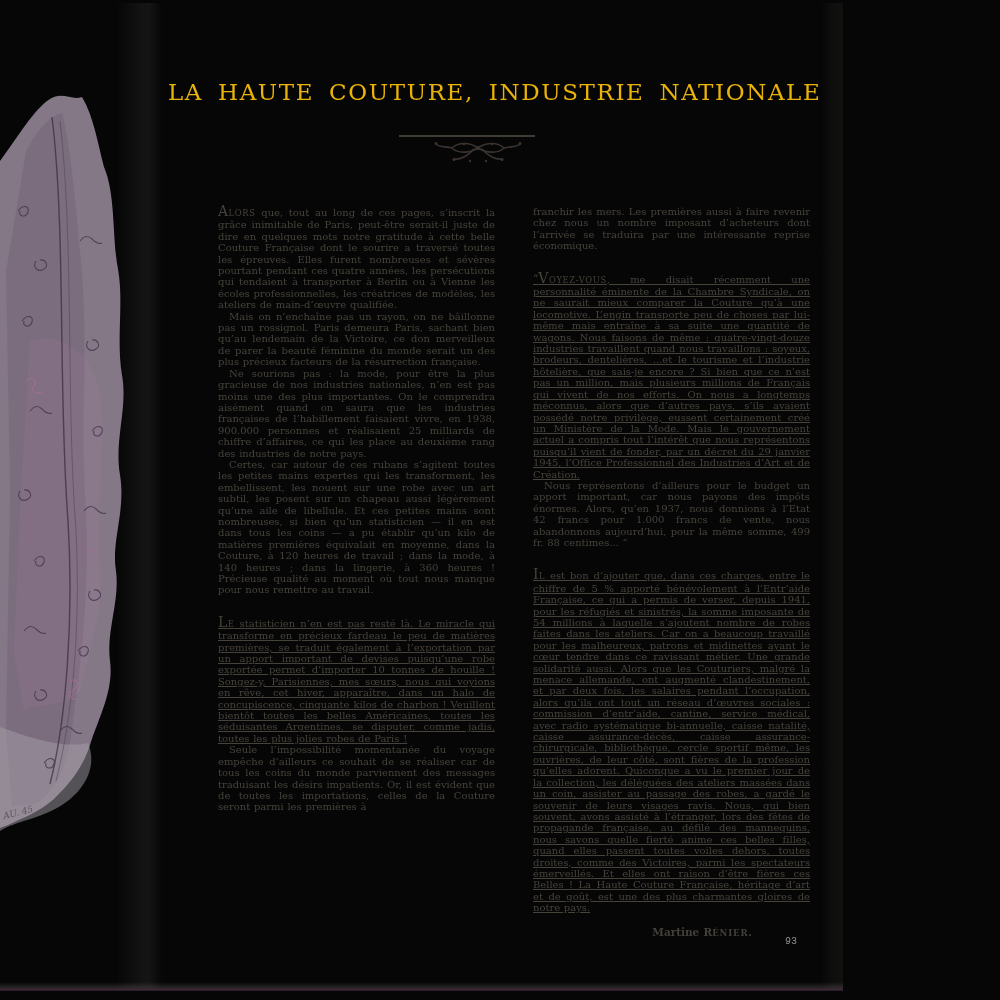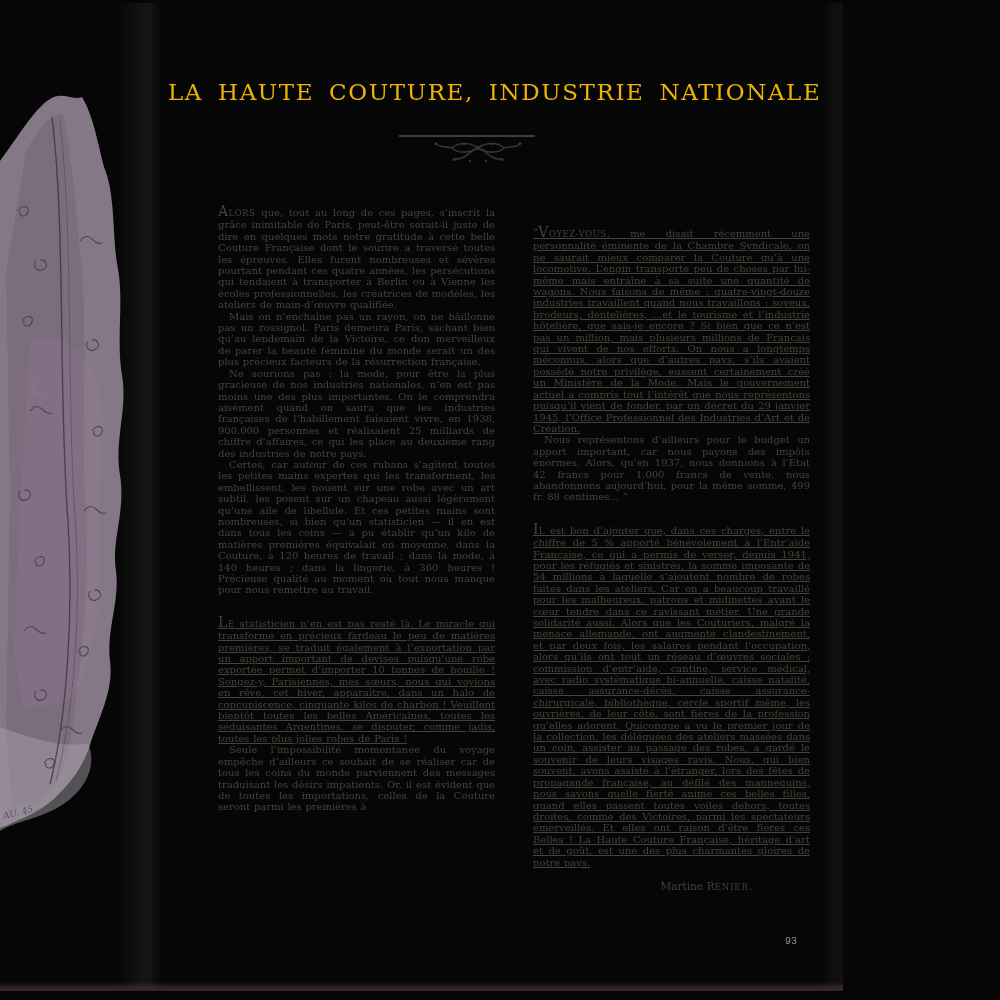--- a/index.html
+++ b/index.html
@@ -51,21 +51,21 @@
     text-align:justify;word-spacing:.6px;letter-spacing:-.02px;
   }
   .para{margin:0;}
   .para.ind{text-indent:11px;}
   .para.gap{margin-top:21px;text-decoration:underline;}
   .lead-prefix{font-size:10.5px;}
   .lead-initial{font-size:14px;letter-spacing:.4px;}
   .lead-sc{font-size:8.3px;letter-spacing:.7px;}
   .byline{
     margin:13px 58px 0 0;text-align:right;
-    font-size:10.5px;color:#43403a;font-weight:normal;
+    font-size:10.5px;color:#43403a;font-weight:bold;
   }
   .byline .sc{font-size:8.6px;letter-spacing:.8px;}
   .page-number{
     position:absolute;left:778px;top:933px;width:26px;
     font-family:Liberation Mono, monospace;
     font-size:10px;color:#92918e;text-align:center;
   }
   .illu-sig{
     font-family:"DejaVu Serif","Liberation Serif",serif;
     font-style:italic;font-size:9px;fill:#5c5460;
@@ -146,20 +146,21 @@
   <div class="columns">
     <div class="col">
       <p class="para lead"><span class="lead-prefix"></span><span class="lead-initial">A</span><span class="lead-sc">LORS</span><span> que, tout au long de ces pages, s’inscrit la grâce inimitable de Paris, peut-être serait-il juste de dire en quelques mots notre gratitude à cette belle Couture Française dont le sourire a traversé toutes les épreuves. Elles furent nombreuses et sévères pourtant pendant ces quatre années, les persécutions qui tendaient à transporter à Berlin ou à Vienne les écoles professionnelles, les créatrices de modèles, les ateliers de main-d’œuvre qualifiée.</span></p>
       <p class="para ind"><span>Mais on n’enchaîne pas un rayon, on ne bâillonne pas un rossignol. Paris demeura Paris, sachant bien qu’au lendemain de la Victoire, ce don merveilleux de parer la beauté féminine du monde serait un des plus précieux facteurs de la résurrection française.</span></p>
       <p class="para ind"><span>Ne sourions pas&nbsp;: la mode, pour être la plus gracieuse de nos industries nationales, n’en est pas moins une des plus importantes. On le comprendra aisément quand on saura que les industries françaises de l’habillement faisaient vivre, en 1938, 900.000 personnes et réalisaient 25 milliards de chiffre d’affaires, ce qui les place au deuxième rang des industries de notre pays.</span></p>
       <p class="para ind"><span>Certes, car autour de ces rubans s’agitent toutes les petites mains expertes qui les transforment, les embellissent, les nouent sur une robe avec un art subtil, les posent sur un chapeau aussi légèrement qu’une aile de libellule. Et ces petites mains sont nombreuses, si bien qu’un statisticien — il en est dans tous les coins — a pu établir qu’un kilo de matières premières équivalait en moyenne, dans la Couture, à 120 heures de travail&nbsp;; dans la mode, à 140 heures&nbsp;; dans la lingerie, à 360 heures&nbsp;! Précieuse qualité au moment où tout nous manque pour nous remettre au travail.</span></p>
       <p class="para lead gap"><span class="lead-prefix"></span><span class="lead-initial">L</span><span class="lead-sc">E</span><span> statisticien n’en est pas resté là. Le miracle qui transforme en précieux fardeau le peu de matières premières, se traduit également à l’exportation par un apport important de devises puisqu’une robe exportée permet d’importer 10 tonnes de houille&nbsp;! Songez-y, Parisiennes, mes sœurs, nous qui voyions en rêve, cet hiver, apparaître, dans un halo de concupiscence, cinquante kilos de charbon&nbsp;! Veuillent bientôt toutes les belles Américaines, toutes les séduisantes Argentines, se disputer, comme jadis, toutes les plus jolies robes de Paris&nbsp;!</span></p>
       <p class="para ind"><span>Seule l’impossibilité momentanée du voyage empêche d’ailleurs ce souhait de se réaliser car de tous les coins du monde parviennent des messages traduisant les désirs impatients. Or, il est évident que de toutes les importations, celles de la Couture seront parmi les premières à</span></p>
     </div>
     <div class="col">
+      <p class="para"><span>franchir les mers. Les premières aussi à faire revenir chez nous un nombre imposant d’acheteurs dont l’arrivée se traduira par une intéressante reprise économique.</span></p>
       <p class="para lead gap"><span class="lead-prefix">“</span><span class="lead-initial">V</span><span class="lead-sc">OYEZ-VOUS</span><span>, me disait récemment une personnalité éminente de la Chambre Syndicale, on ne saurait mieux comparer la Couture qu’à une locomotive. L’engin transporte peu de choses par lui-même mais entraîne à sa suite une quantité de wagons. Nous faisons de même&nbsp;: quatre-vingt-douze industries travaillent quand nous travaillons&nbsp;: soyeux, brodeurs, dentelières, ...et le tourisme et l’industrie hôtelière, que sais-je encore&nbsp;? Si bien que ce n’est pas un million, mais plusieurs millions de Français qui vivent de nos efforts. On nous a longtemps méconnus, alors que d’autres pays, s’ils avaient possédé notre privilège, eussent certainement créé un Ministère de la Mode. Mais le gouvernement actuel a compris tout l’intérêt que nous représentons puisqu’il vient de fonder, par un décret du 29 janvier 1945, l’Office Professionnel des Industries d’Art et de Création.</span></p>
       <p class="para ind"><span>Nous représentons d’ailleurs pour le budget un apport important, car nous payons des impôts énormes. Alors, qu’en 1937, nous donnions à l’Etat 42 francs pour 1.000 francs de vente, nous abandonnons aujourd’hui, pour la même somme, 499 fr. 88 centimes...&nbsp;”</span></p>
       <p class="para lead gap"><span class="lead-prefix"></span><span class="lead-initial">I</span><span class="lead-sc">L</span><span> est bon d’ajouter que, dans ces charges, entre le chiffre de 5&nbsp;% apporté bénévolement à l’Entr’aide Française, ce qui a permis de verser, depuis 1941, pour les réfugiés et sinistrés, la somme imposante de 54 millions à laquelle s’ajoutent nombre de robes faites dans les ateliers. Car on a beaucoup travaillé pour les malheureux, patrons et midinettes ayant le cœur tendre dans ce ravissant métier. Une grande solidarité aussi. Alors que les Couturiers, malgré la menace allemande, ont augmenté clandestinement, et par deux fois, les salaires pendant l’occupation, alors qu’ils ont tout un réseau d’œuvres sociales&nbsp;: commission d’entr’aide, cantine, service médical, avec radio systématique bi-annuelle, caisse natalité, caisse assurance-décès, caisse assurance-chirurgicale, bibliothèque, cercle sportif même, les ouvrières, de leur côté, sont fières de la profession qu’elles adorent. Quiconque a vu le premier jour de la collection, les déléguées des ateliers massées dans un coin, assister au passage des robes, a gardé le souvenir de leurs visages ravis. Nous, qui bien souvent, avons assisté à l’étranger, lors des fêtes de propagande française, au défilé des mannequins, nous savons quelle fierté anime ces belles filles, quand elles passent toutes voiles dehors, toutes droites, comme des Victoires, parmi les spectateurs émerveillés. Et elles ont raison d’être fières ces Belles&nbsp;! La Haute Couture Française, héritage d’art et de goût, est une des plus charmantes gloires de notre pays.</span></p>
       <p class="byline"><span>Martine </span><span>R</span><span class="sc">ÉNIER</span><span>.</span></p>
     </div>
   </div>
 
   <div class="page-number">93</div>
 
   <div class="edge-right"></div>

